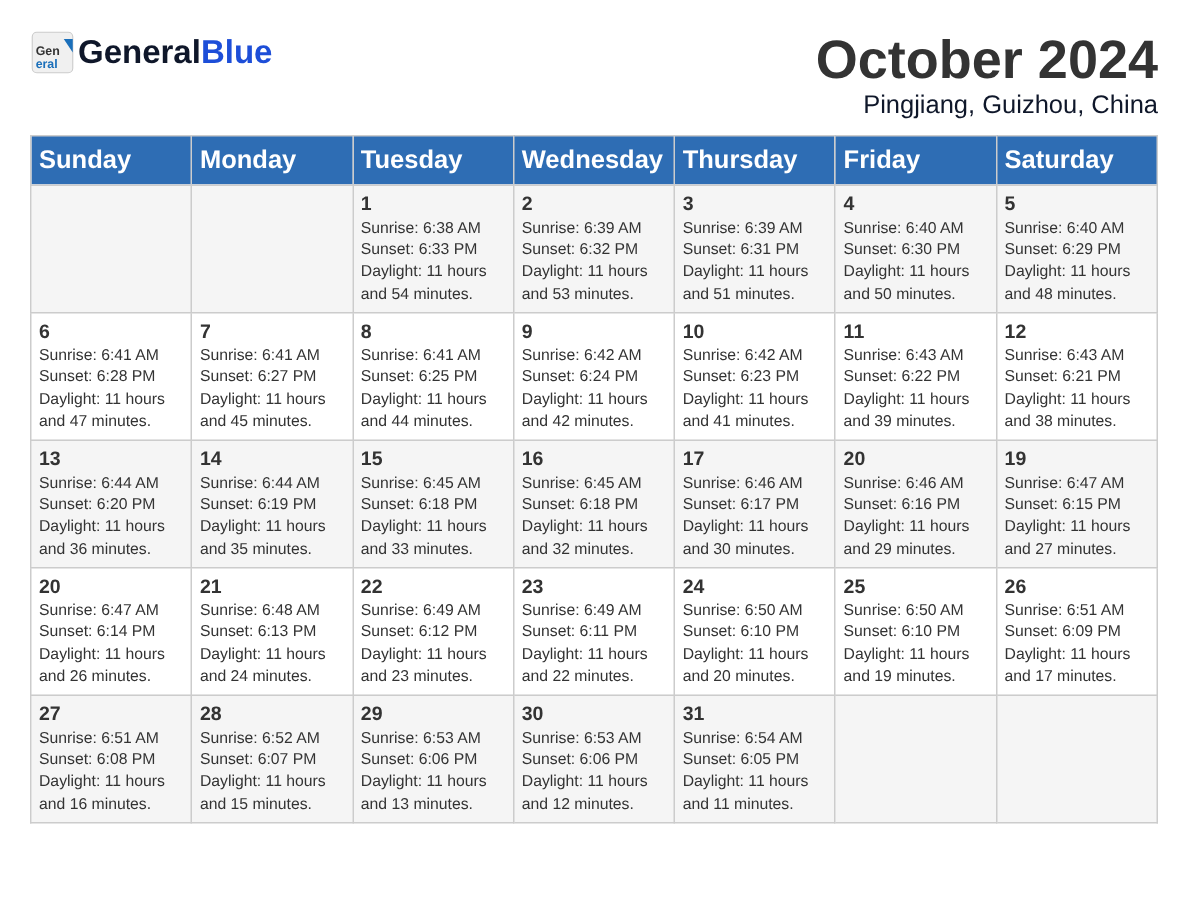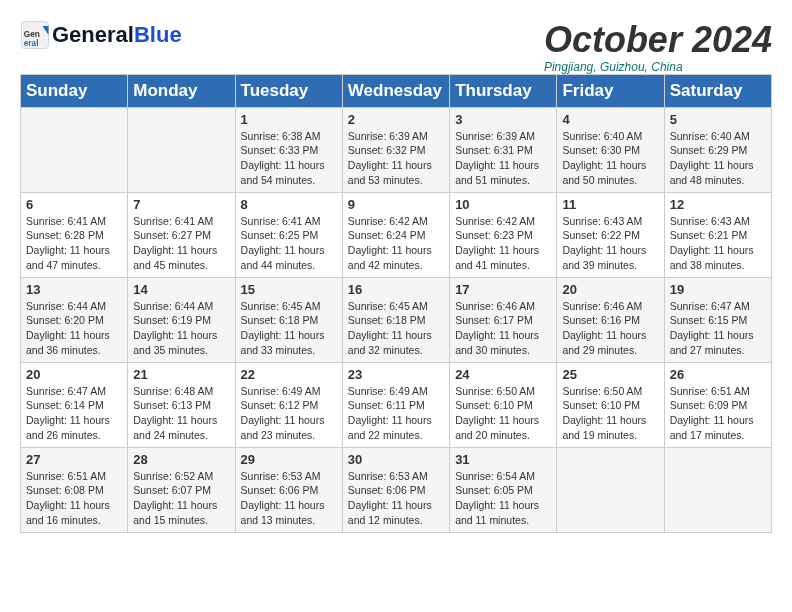--- a/index.html
+++ b/index.html
@@ -7,47 +7,47 @@
       font-family: Arial, sans-serif;
       background: #fff;
       width: 792px;
       min-height: 612px;
       padding: 20px;
     }
     .header {
       display: flex;
       justify-content: space-between;
       align-items: flex-start;
+      margin-bottom: 10px;
     }
     .logo {
       display: flex;
       align-items: center;
       font-size: 22px;
       font-weight: bold;
     }
     .logo-general { color: #0f172a; }
     .logo-blue { color: #1d4ed8; }
     .logo-icon {
       width: 30px;
       height: 30px;
       margin-right: 2px;
     }
     .title-area {
-      text-align: left;
-      font-style: italic;
+      text-align: right;
     }
     .month-title {
       font-size: 36px;
       font-weight: bold;
       color: #333;
       line-height: 1.1;
     }
     .location {
-      font-size: 12px;
-      color: #0f766e;
+      font-size: 17px;
+      color: #0f172a;
     }
     table {
       width: 100%;
       border-collapse: collapse;
       table-layout: fixed;
     }
     thead th {
       background-color: #2e6db4;
       color: white;
       text-align: left;

